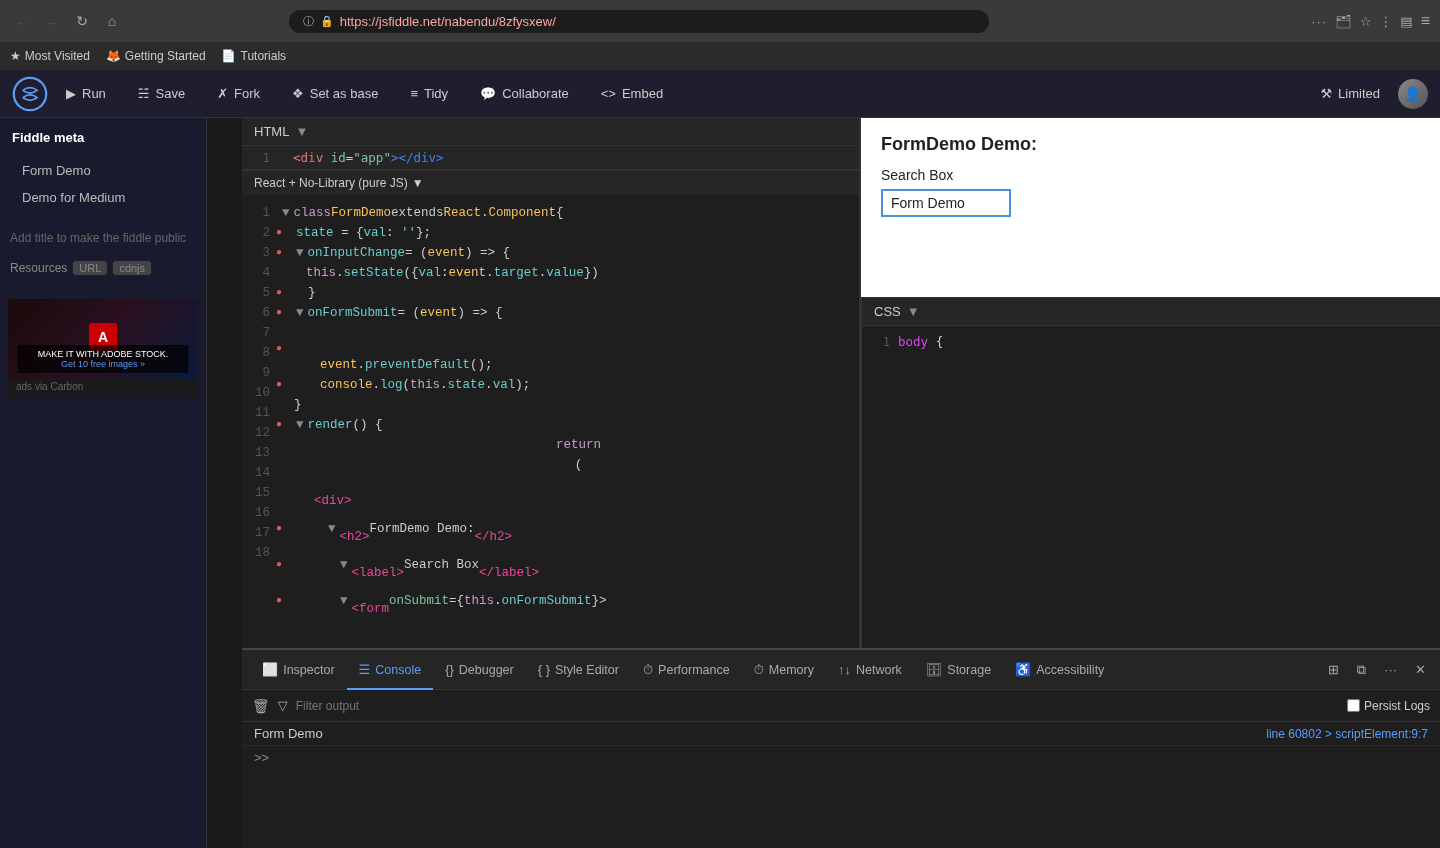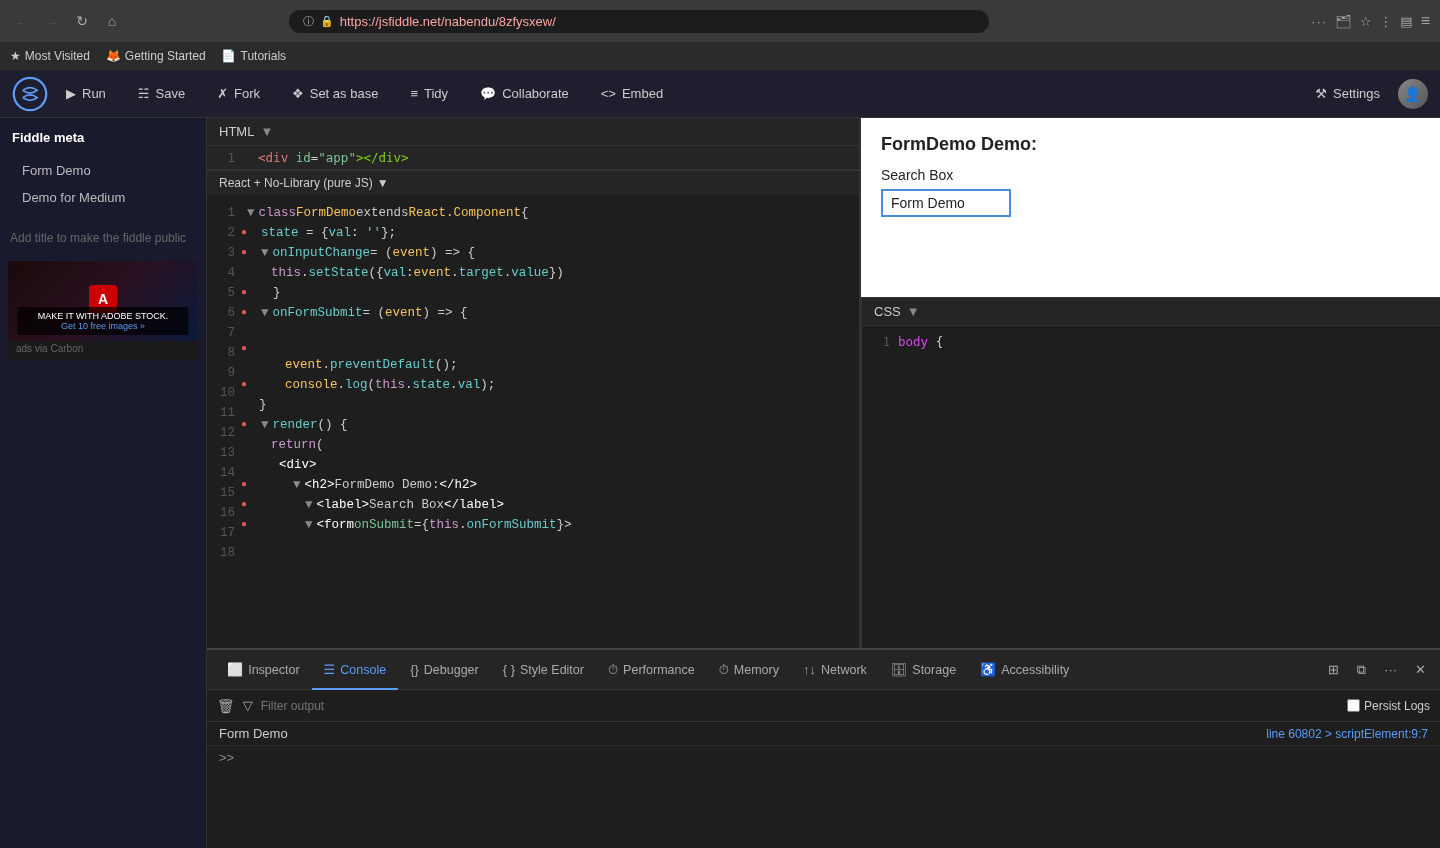--- a/index.html
+++ b/index.html
@@ -56,21 +56,21 @@
     .line-num { padding: 0 8px; line-height: 20px; }
     .code-content { flex: 1; padding: 8px 0; }
     .code-line { line-height: 20px; padding: 0 8px; display: flex; align-items: center; }
 
     
     .kw { color: #cc99cd; }
     .cn { color: #f8c555; }
     .fn { color: #67cdcc; }
     .op { color: #ccc; }
     .str { color: #7ec699; }
-    .tag { color: #ffffff; }
+    .tag { color: #ec4899; margin-top: 16px; }
     .attr { color: #7ec699; }
     .prop { color: #67cdcc; }
     .punc { color: #ccc; }
     .this-kw { color: #cc99cd; }
     .method { color: #67cdcc; }
 
     .framework-bar { background: #252525; border-top: 1px solid #333; padding: 5px 12px; display: flex; align-items: center; gap: 4px; color: #ccc; font-size: 12px; }
 
     
     .css-editor { width: 580px; border-left: 1px solid #333; display: flex; flex-direction: column; }
@@ -189,37 +189,44 @@
     </button>
     <button class="toolbar-btn">
       <span>&lt;&gt;</span>
       <span>Embed</span>
     </button>
 
     <div class="toolbar-separator"></div>
 
     <button class="settings-btn">
       <span>⚒</span>
-      <span>Settings</span>
+      <span>Limited</span>
     </button>
     <div class="user-avatar" style="background: linear-gradient(135deg, #888, #555); display:flex; align-items:center; justify-content:center; font-size:14px; cursor:pointer;">
       <span>👤</span>
     </div>
   </div>
 
   <div class="main-layout" style="flex:1; overflow:hidden; display:flex; flex-direction:column;">
-    <div style="display:flex; flex:1; overflow:hidden;">
+    <div style="display:flex; flex:1; overflow:hidden;gap:35px;">
 
       <div class="sidebar">
         <div class="sidebar-meta">
           <div class="sidebar-meta-title">Fiddle meta</div>
           <div class="sidebar-item">Form Demo</div>
           <div class="sidebar-item">Demo for Medium</div>
         </div>
         <div class="sidebar-add">Add title to make the fiddle public</div>
+        <div class="sidebar-resources">
+          <div class="sidebar-resources-label">
+            <span>Resources</span>
+            <span class="resource-badge">URL</span>
+            <span class="resource-badge">cdnjs</span>
+          </div>
+        </div>
         <div class="ad-container">
           <div class="ad-image">
             <div style="text-align:center; padding:8px;">
               <div style="background:#cc0000; width:28px; height:28px; border-radius:3px; display:flex; align-items:center; justify-content:center; margin:0 auto 4px; font-size:14px; font-weight:bold; color:#fff;">A</div>
               <div style="position:absolute; bottom:6px; left:50%; transform:translateX(-50%); width:90%; background:rgba(0,0,0,0.7); padding:4px 6px; border-radius:2px; font-size:9px; color:#fff; white-space:nowrap;">MAKE IT WITH ADOBE STOCK.<br><span style="color:#5b9cf6;">Get 10 free images »</span></div>
             </div>
           </div>
           <div class="ad-source">ads via Carbon</div>
         </div>
       </div>
@@ -228,21 +235,21 @@
         <div style="display:flex; flex:1; overflow:hidden; position:relative;">
 
           <div class="html-editor" style="flex:1; display:flex; flex-direction:column; overflow:hidden;">
             <div class="editor-header">
               <span>HTML</span>
               <span class="dropdown-arrow">▼</span>
             </div>
 
             <div style="background:#252525; border-bottom:1px solid #333; padding:4px 0; font-family:Consolas,monospace; font-size:12.5px; display:flex;">
               <div style="min-width:36px; text-align:right; padding:0 8px; color:#555;">1</div>
-              <div style="color:#ccc;">&nbsp;&nbsp;<span style="color:#e2777a;">&lt;div</span> <span style="color:#7ec699;">id</span><span style="color:#ccc;">=</span><span style="color:#7ec699;">"app"</span><span style="color:#84cc16;">&gt;&lt;/div&gt;</span></div>
+              <div style="color:#ccc;">&nbsp;&nbsp;<span style="color:#e2777a;">&lt;div</span> <span style="color:#7ec699;">id</span><span style="color:#ccc;">=</span><span style="color:#7ec699;">"app"</span><span style="color:#3b82f6;">&gt;&lt;/div&gt;</span></div>
             </div>
 
             <div class="framework-bar">
               <span>React + No-Library (pure JS)</span>
               <span class="dropdown-arrow">▼</span>
             </div>
 
             <div class="editor-body">
               <div class="code-area">
                 <div class="line-numbers">
@@ -339,21 +346,21 @@
 
                   <div class="code-line"></div>
 
                   <div class="code-line" style="padding-left:4px; position:relative;">
                     <span style="color:#e05555; position:absolute; left:-2px; font-size:10px;">●</span>
                     <span style="margin-left:14px; color:#888; margin-right:4px;">▼</span>
                     <span class="fn">render</span>
                       <span class="punc">() {</span>
                   </div>
 
-                  <div class="code-line" style="padding-left:28px;">
+                  <div class="code-line" style="padding-left:28px;flex-direction:column;">
                       <span class="kw">return</span>
                       <span class="punc"> (</span>
                     </div>
 
                   <div class="code-line" style="padding-left:36px;">
                       <span class="tag">&lt;div&gt;</span>
                     </div>
 
                   <div class="code-line" style="padding-left:36px; position:relative;">
                     <span style="color:#e05555; position:absolute; left:-2px; font-size:10px;">●</span>

